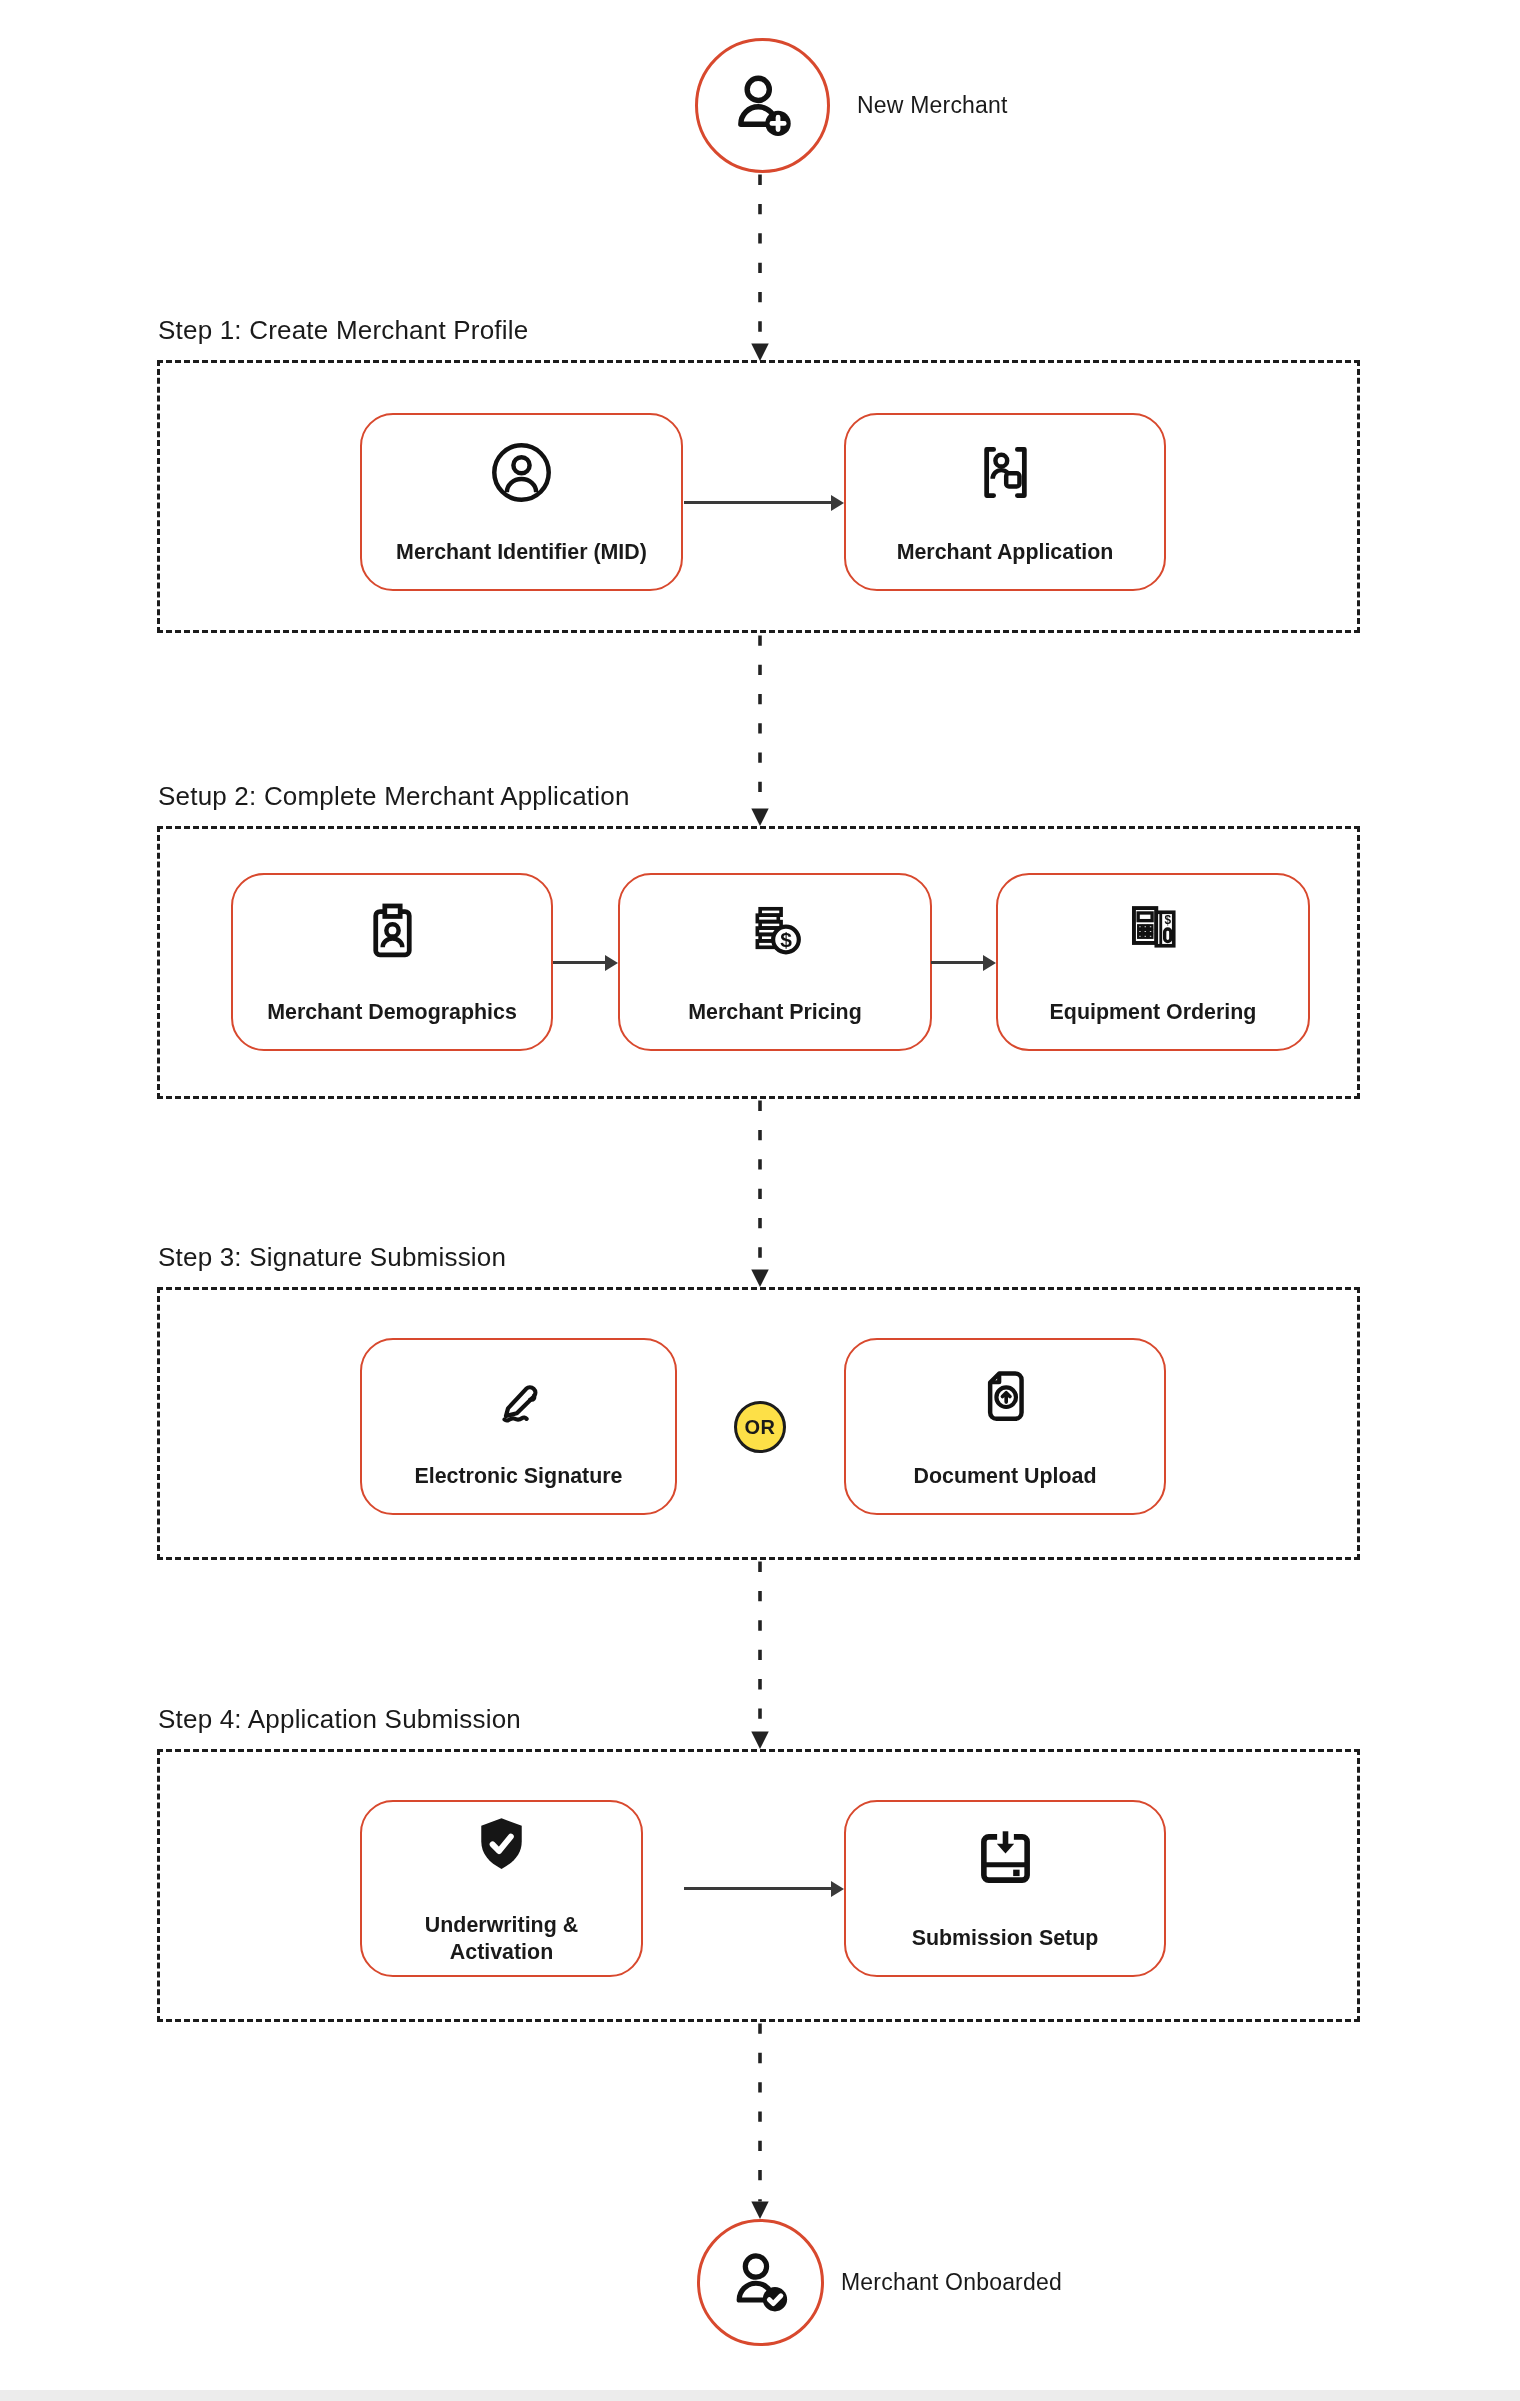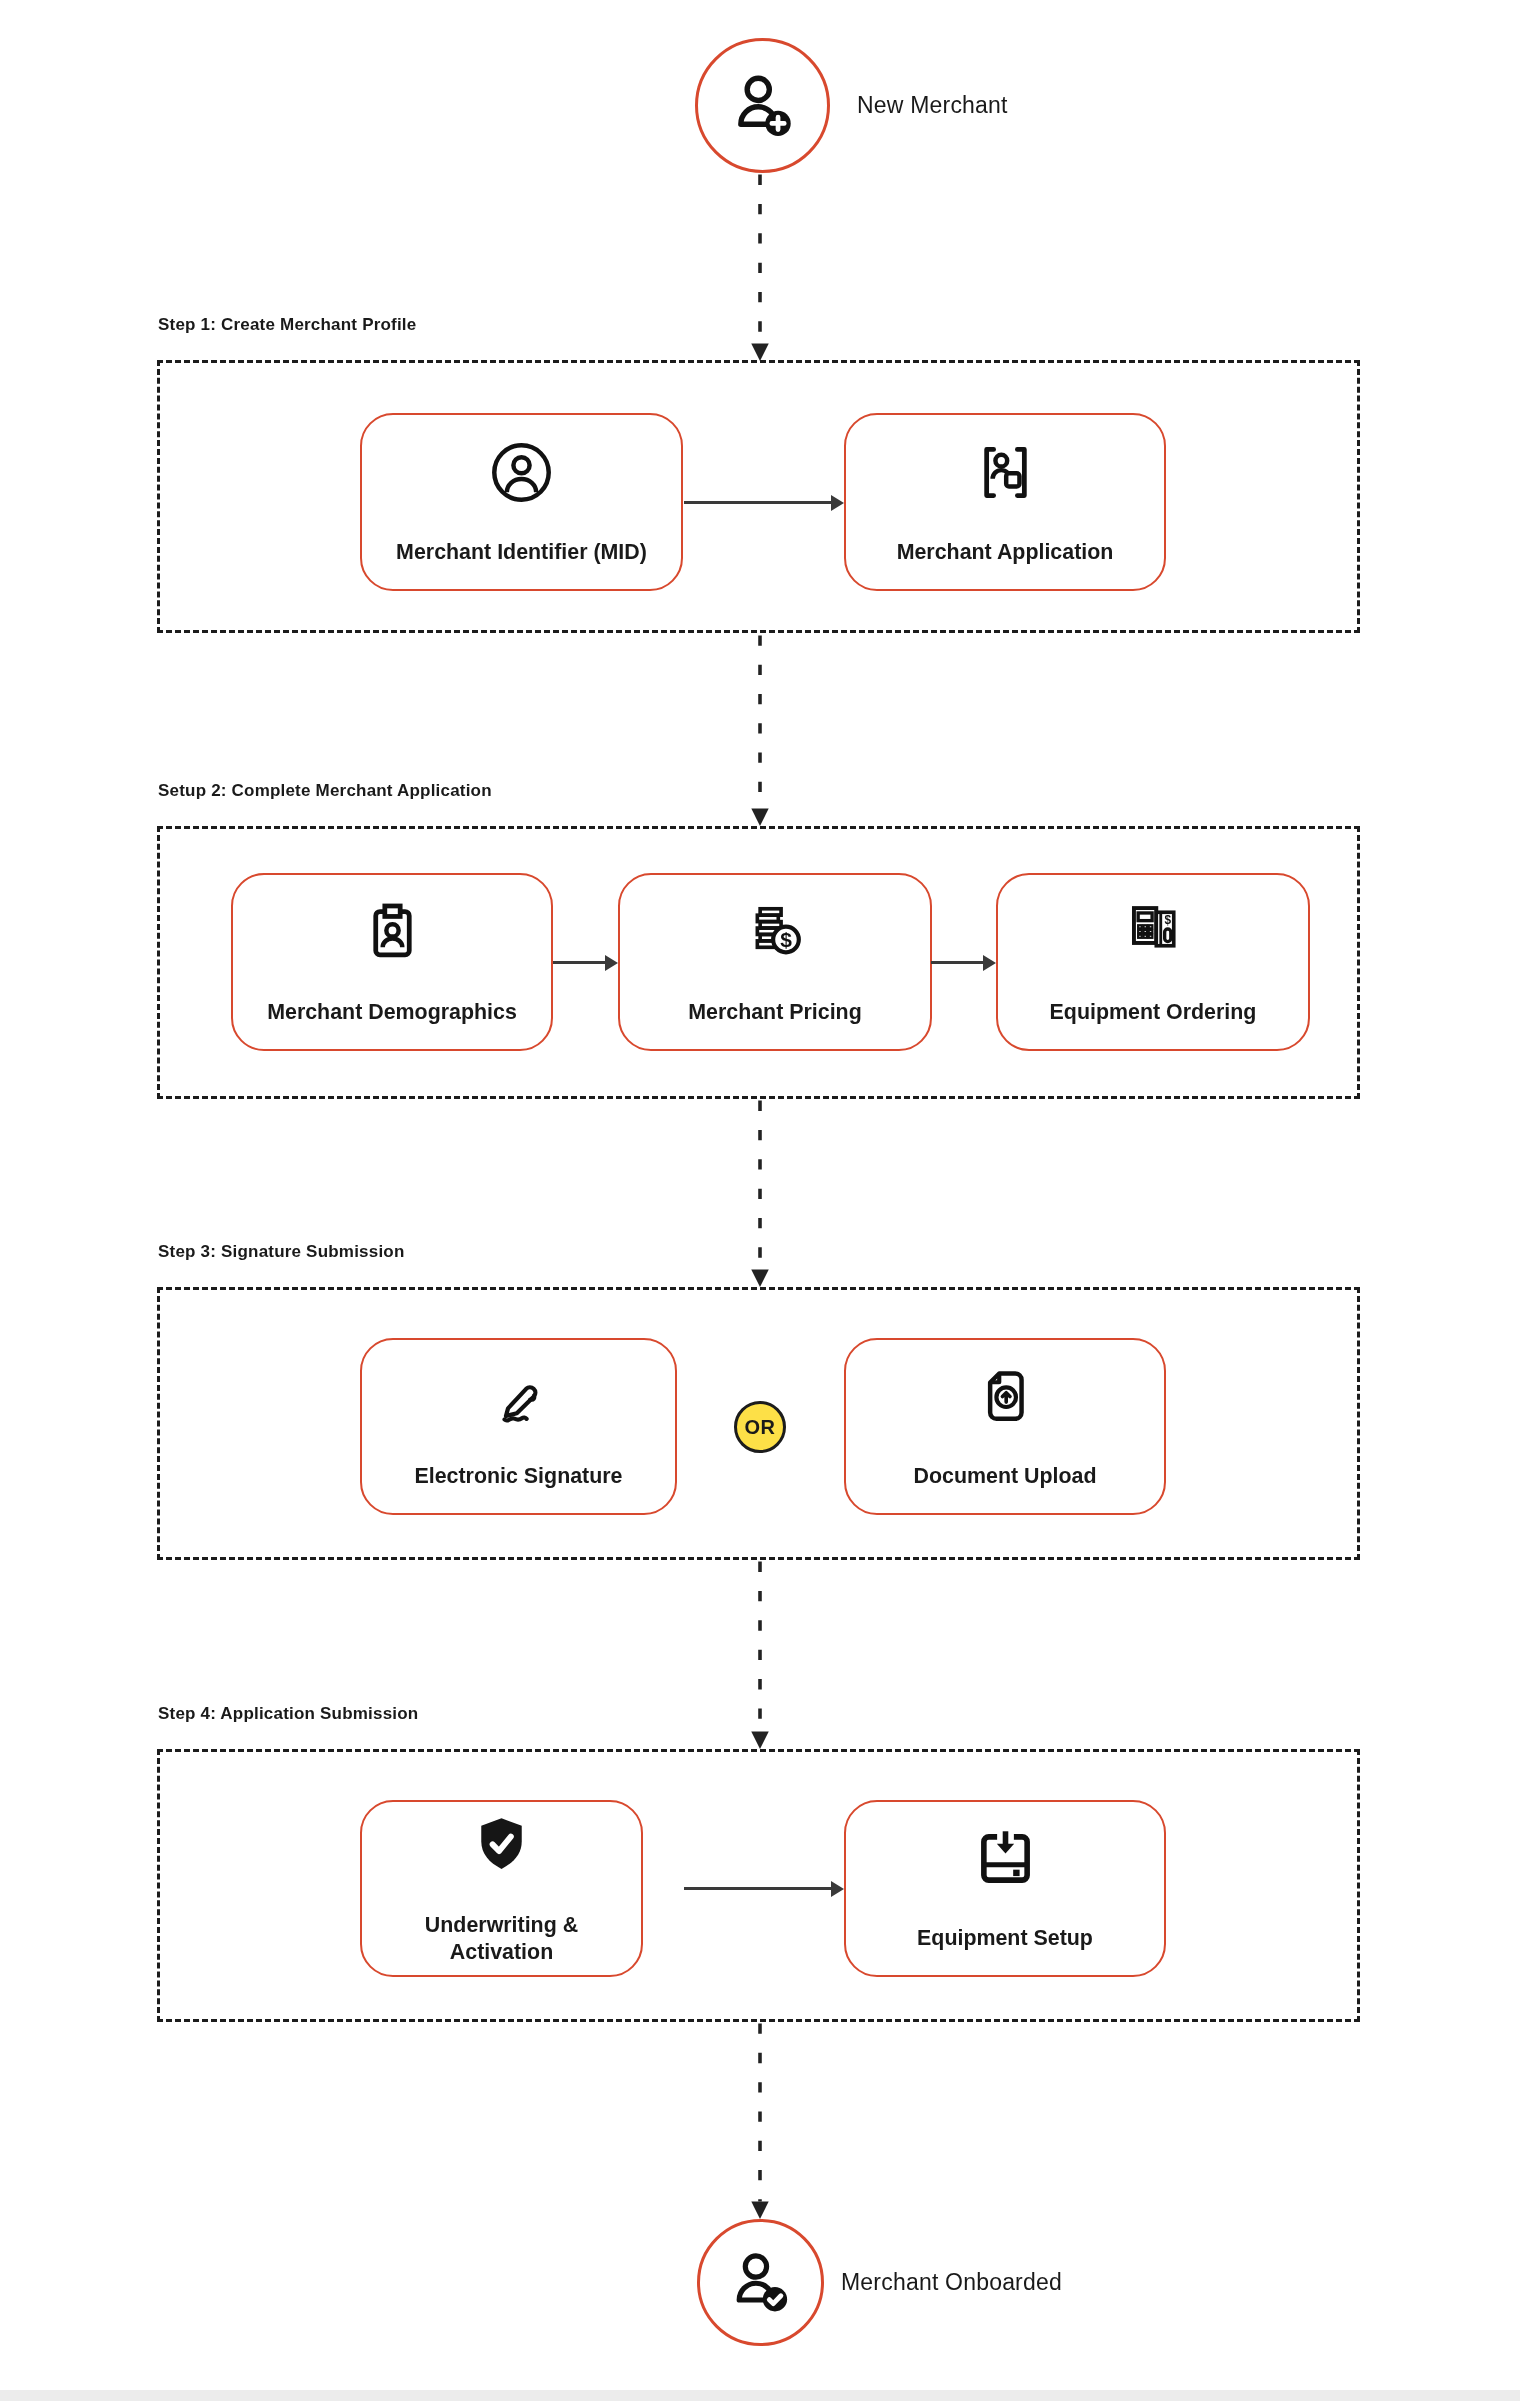--- a/index.html
+++ b/index.html
@@ -4,21 +4,21 @@
 <style>
   *{margin:0;padding:0;box-sizing:border-box}
   html,body{background:#ffffff;font-family:"Liberation Sans",sans-serif;color:var(--ink,#1a1a1a)}
   .canvas{position:relative;width:1521px;height:2401px;background:#fff;overflow:hidden}
 
   .terminal{position:absolute;border:3.2px solid var(--accent,#D8492E);border-radius:50%;
             background:#fff;display:flex;align-items:center;justify-content:center}
   .terminal-label{position:absolute;display:flex;align-items:center;
                   font-weight:normal;font-size:23px;letter-spacing:0.2px;white-space:nowrap}
 
-  .section-title{position:absolute;font-weight:bold;font-size:17px;letter-spacing:0.2px}
+  .section-title{position:absolute;font-weight:normal;font-size:26px;letter-spacing:0.2px}
   .zone{position:absolute;border:3.2px dashed #1c1c1c;background:transparent}
 
   .node{position:absolute;border:2.4px solid var(--accent,#D8492E);border-radius:33px;background:#fff;
         display:flex;flex-direction:column;align-items:center;justify-content:center;gap:33px;padding:9.5px 16px}
   .node-label{font-weight:bold;font-size:21.4px;line-height:1.25;text-align:center;max-width:261px}
 
   .h-arrow{position:absolute;height:3.2px;background:var(--arrow,#3a3a3a)}
   .h-arrow::after{content:"";position:absolute;right:-12.7px;top:50%;transform:translateY(-50%);
                   width:0;height:0;border-left:13.5px solid var(--arrow,#3a3a3a);
                   border-top:8px solid transparent;border-bottom:8px solid transparent}
@@ -172,21 +172,21 @@
     </div>
     <div class="h-arrow" style="left:524px;top:135px;width:147px"></div>
     <div class="node" style="left:684px;top:48px;width:322px;height:177px">
       <svg width="67" height="67" viewBox="0 0 48 48" fill="none">
         <path d="M18 8.5 H12 a3.5 3.5 0 0 0 -3.5 3.5 V36 a3.5 3.5 0 0 0 3.5 3.5 H36 a3.5 3.5 0 0 0 3.5 -3.5 V12 a3.5 3.5 0 0 0 -3.5 -3.5 H30" stroke="#111" stroke-width="4"></path>
         <line x1="24" y1="4.5" x2="24" y2="15" stroke="#111" stroke-width="4"></line>
         <polygon points="17.8,13.5 30.2,13.5 24,20.5" fill="#111"></polygon>
         <line x1="8.5" y1="28.5" x2="39.5" y2="28.5" stroke="#111" stroke-width="3.6"></line>
         <rect x="29.5" y="32" width="4.6" height="4.6" fill="#111"></rect>
       </svg>
-      <div class="node-label">Equipment Setup</div>
+      <div class="node-label">Submission Setup</div>
     </div>
   </div>
 
   <svg class="vconn" style="left:748px;top:2022px" width="24" height="197" viewBox="0 0 30 249">
     <line x1="15" y1="2" x2="15" y2="227" stroke="#222" stroke-width="4.5" stroke-dasharray="13 24"></line>
     <polygon points="4,227 26,227 15,249" fill="#222"></polygon>
   </svg>
 
   <div class="terminal" style="left:697px;top:2219px;width:127px;height:127px">
     <svg width="73" height="73" viewBox="0 0 48 48" fill="none">

